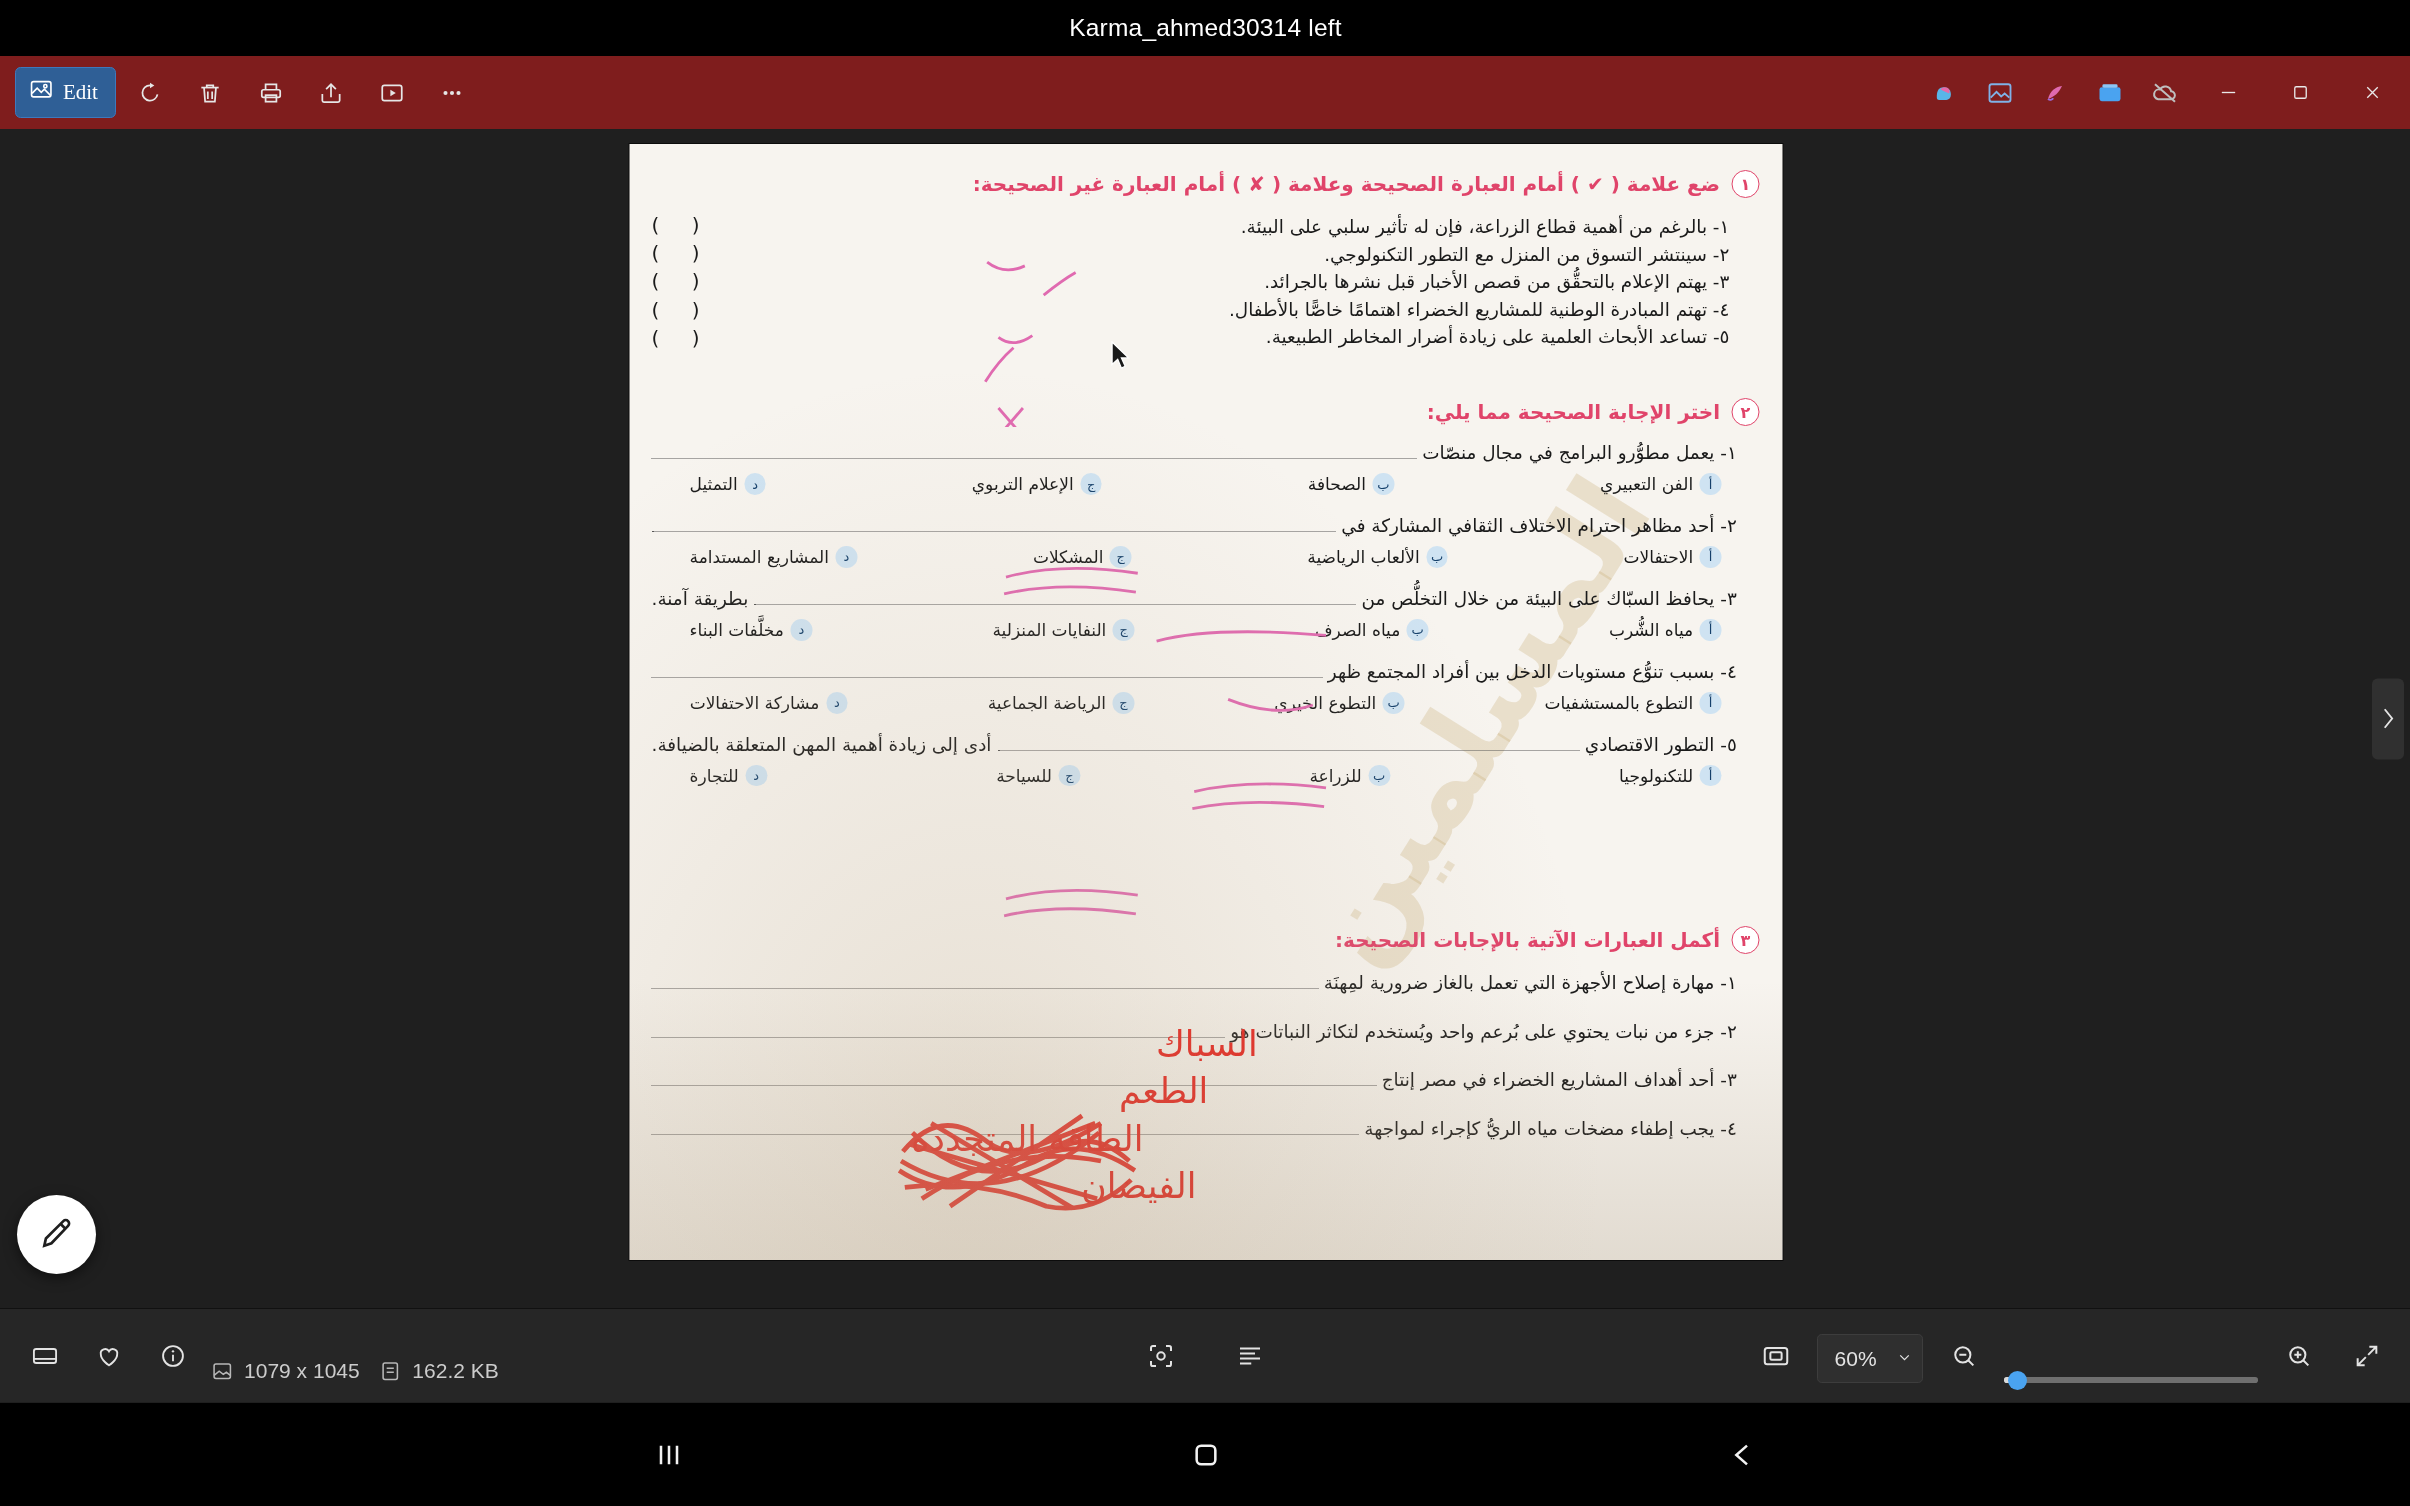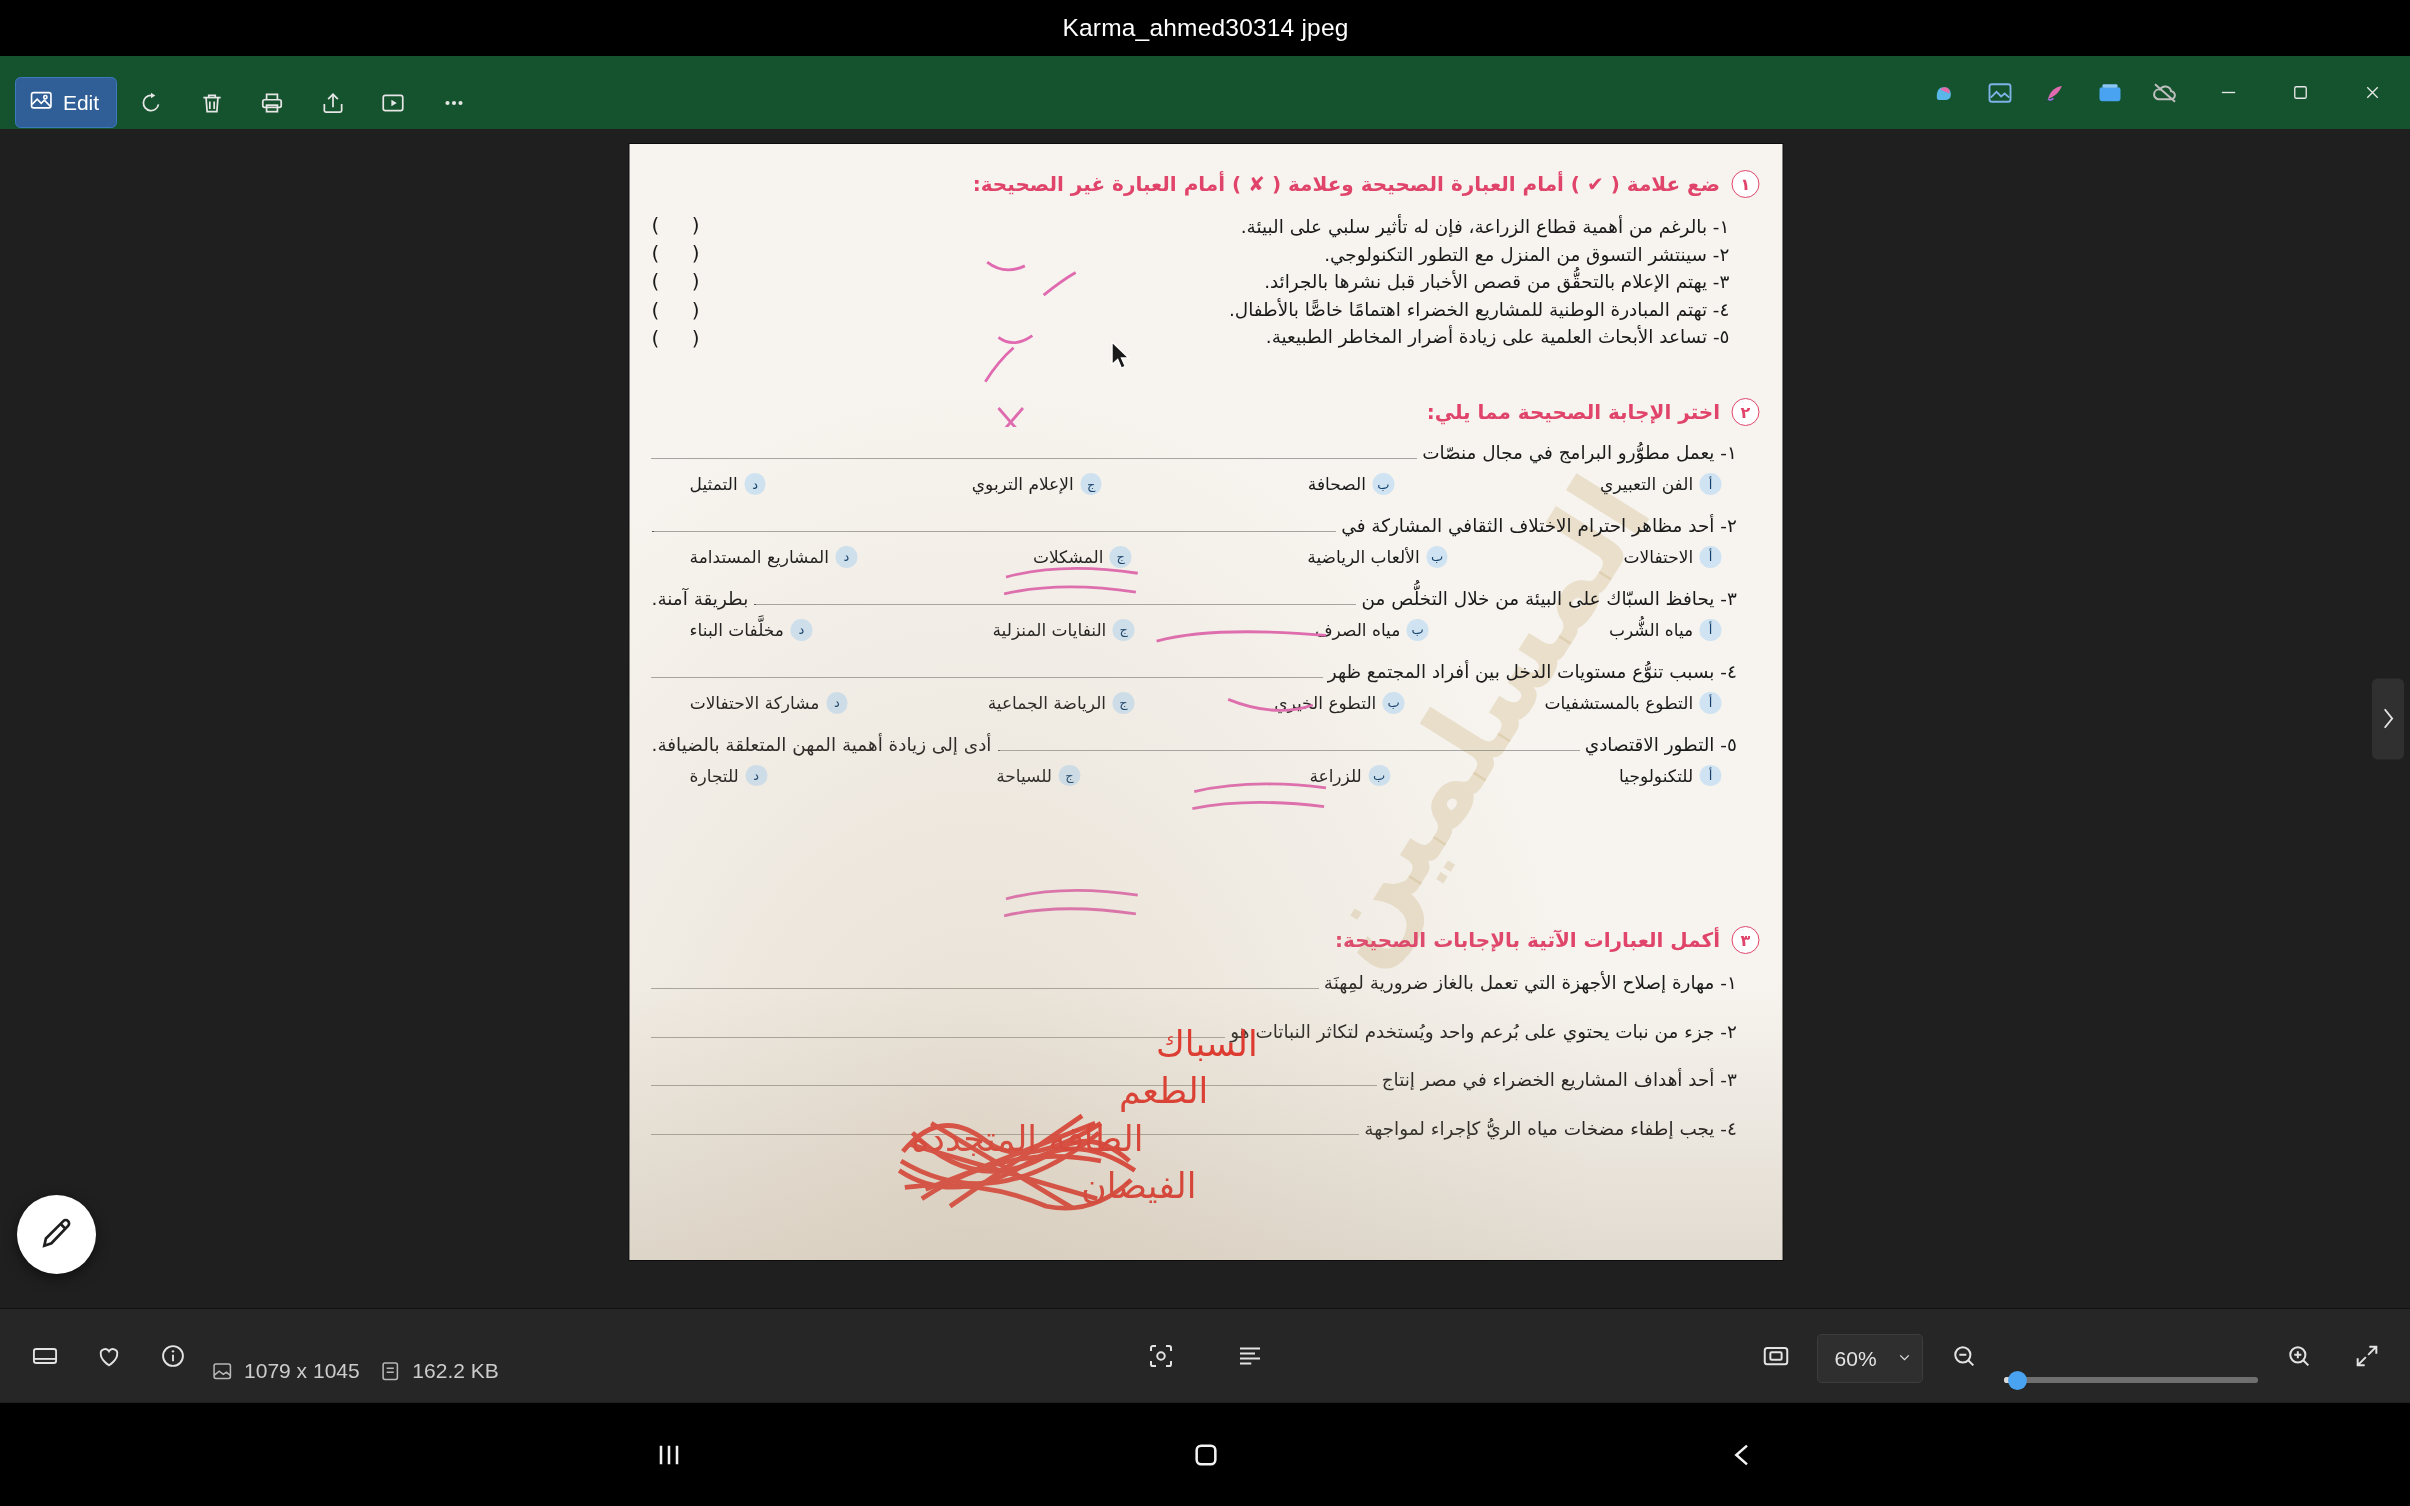--- a/index.html
+++ b/index.html
@@ -34,22 +34,22 @@
     position: absolute;
     top: 56px; left: 0;
     width: 2411px; height: 1347px;
     background: #1f1f1f;
   }
 
   
   .titlebar {
     position: relative;
     height: 73px;
-    background: #14532d;
-    display: flex; align-items: flex-end;
+    background: #7f1d1d;
+    display: flex; align-items: center; font-family: Liberation Serif, serif;
   }
   .tb-left {
     display: flex; align-items: center; gap: 7.5px;
     padding-left: 15px;
   }
   .edit-btn {
     display: flex; align-items: center; gap: 9.4px;
     background: #2f5f96;
     border: 0.9px solid #3d79bd;
     color: #ffffff;
@@ -275,21 +275,21 @@
 
   
   .cursor { position: absolute; pointer-events: none; }
 </style>
 </head>
 <body>
 
 <div class="screen">
 
   <div class="caption-bar">
-    <div class="caption-text">Karma_ahmed30314 jpeg</div>
+    <div class="caption-text">Karma_ahmed30314 left</div>
   </div>
 
   <div class="app-window">
 
     <div class="titlebar">
       <div class="tb-left">
 
         <div class="edit-btn">
           <span>
             <svg width="24.5" height="24.5" viewBox="0 0 24 24" fill="none" stroke="#ffffff" stroke-width="1.6">

